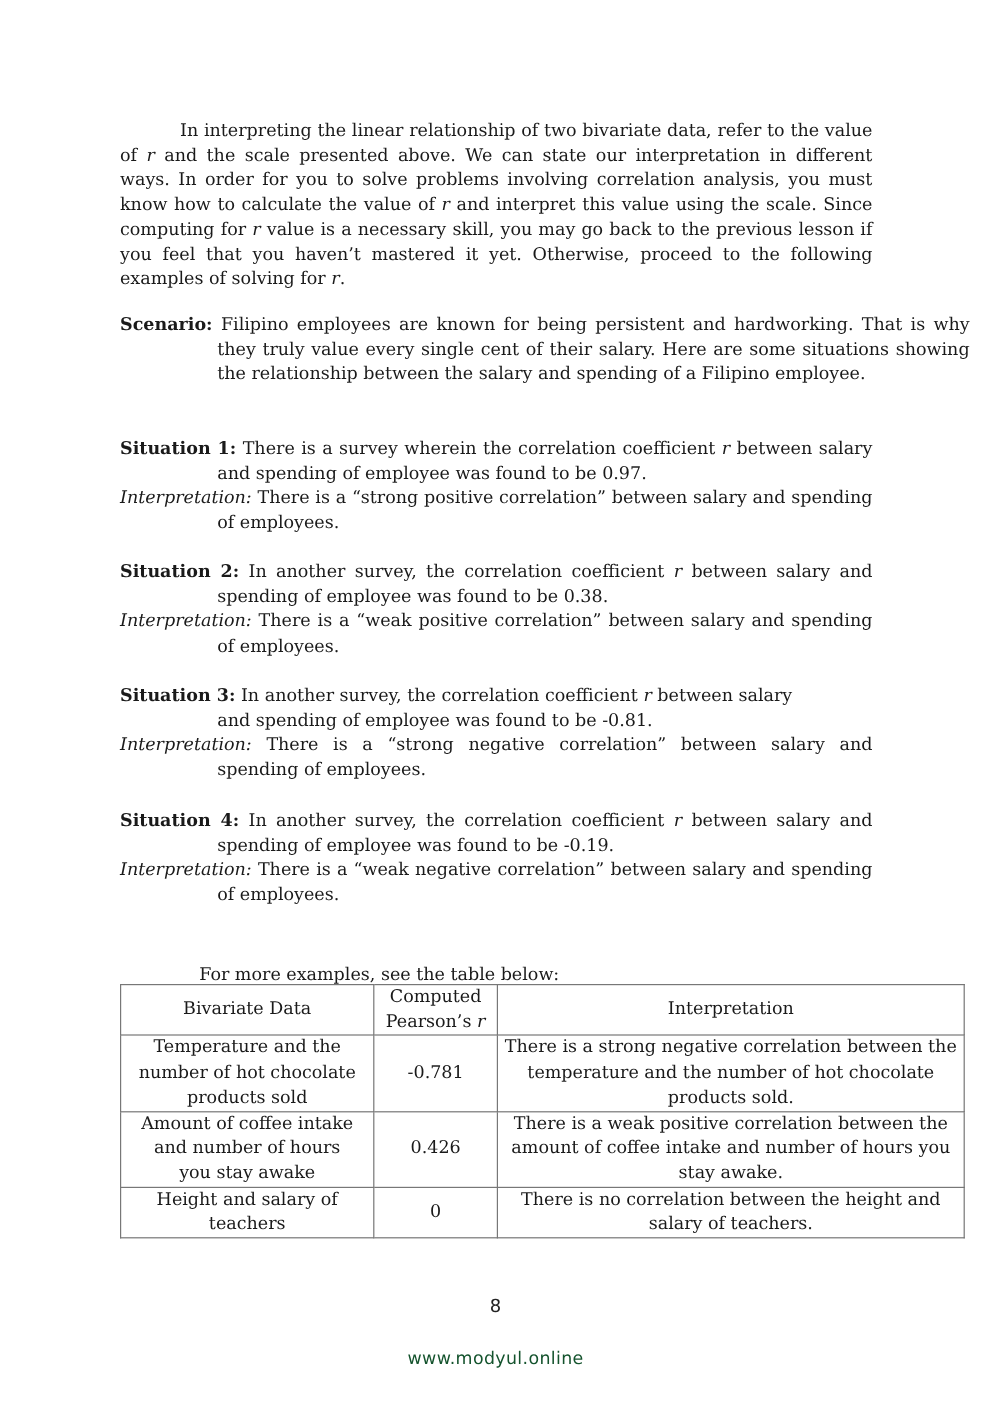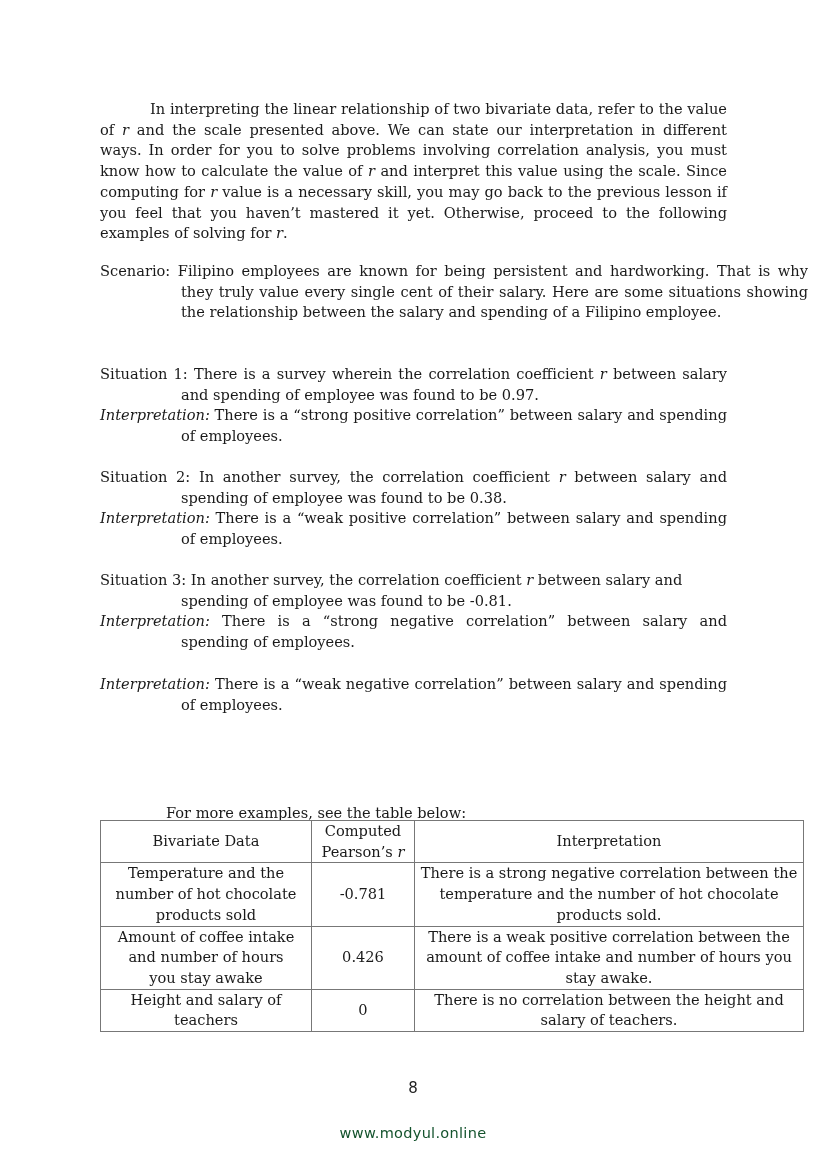--- a/index.html
+++ b/index.html
@@ -3,21 +3,21 @@
 <meta charset="utf-8">
 <style>
   html, body { margin: 0; padding: 0; background: #ffffff; }
   body { width: 826px; height: 1169px; position: relative; overflow: hidden;
          font-family: "DejaVu Serif", "Liberation Serif", serif; color: #1a1a1a; }
   .page { position: absolute; left: 0; top: 0; width: 826px; height: 1169px; border-radius: 31px; }
   .txt { font-size: 14.6px; line-height: 20.7px; }
   .para { position: absolute; left: 100px; top: 99px; width: 627px; text-align: justify; text-indent: 50px; }
   .block { position: absolute; left: 100px; width: 627px; }
   .hang { padding-left: 81px; text-indent: -81px; text-align: justify; }
-  b.lbl { font-weight: normal; }
+  b.lbl { font-weight: bold; }
   i.lbl { font-weight: normal; font-style: italic; }
   .more { position: absolute; left: 150px; top: 787px; }
   table.tbl { position: absolute; left: 100px; top: 820px; width: 704px; border-collapse: collapse; }
   table.tbl td, table.tbl th { border: 1px solid #777; text-align: center; vertical-align: middle;
          font-weight: normal; font-size: 14.6px; line-height: 20.7px; padding: 0 4px; }
   table.tbl th { height: 40px; }
   table.tbl .c1 { width: 202px; }
   table.tbl .c2 { width: 94px; }
   table.tbl td { height: 61px; }
   table.tbl tr.last td { height: 41px; }
@@ -44,20 +44,21 @@
     <p class="txt hang" style="margin:0;"><b class="lbl">Situation 2:</b><span> In another survey, the correlation coefficient </span><i>r</i><span> between salary and spending of employee was found to be 0.38.</span></p>
     <p class="txt hang" style="margin:0;"><i class="lbl">Interpretation:</i><span> There is a “weak positive correlation” between salary and spending of employees.</span></p>
   </div>
 
   <div class="block" style="top:570px;">
     <p class="txt hang" style="margin:0; text-align:left; padding-right:36px;"><b class="lbl">Situation 3:</b><span> In another survey, the correlation coefficient </span><i>r</i><span> between salary and spending of employee was found to be -0.81.</span></p>
     <p class="txt hang" style="margin:0;"><i class="lbl">Interpretation:</i><span> There is a “strong negative correlation” between salary and spending of employees.</span></p>
   </div>
 
   <div class="block" style="top:674px;">
+    <p class="txt hang" style="margin:0;"><b class="lbl">Situation 4:</b><span> In another survey, the correlation coefficient </span><i>r</i><span> between salary and spending of employee was found to be -0.19.</span></p>
     <p class="txt hang" style="margin:0;"><i class="lbl">Interpretation:</i><span> There is a “weak negative correlation” between salary and spending of employees.</span></p>
   </div>
 
   <p class="txt more" style="margin:16px;">For more examples, see the table below:</p>
 
   <table class="tbl">
     <thead>
       <tr>
         <th class="c1">Bivariate Data</th>
         <th class="c2"><span>Computed</span><br><span>Pearson’s </span><i>r</i></th>

